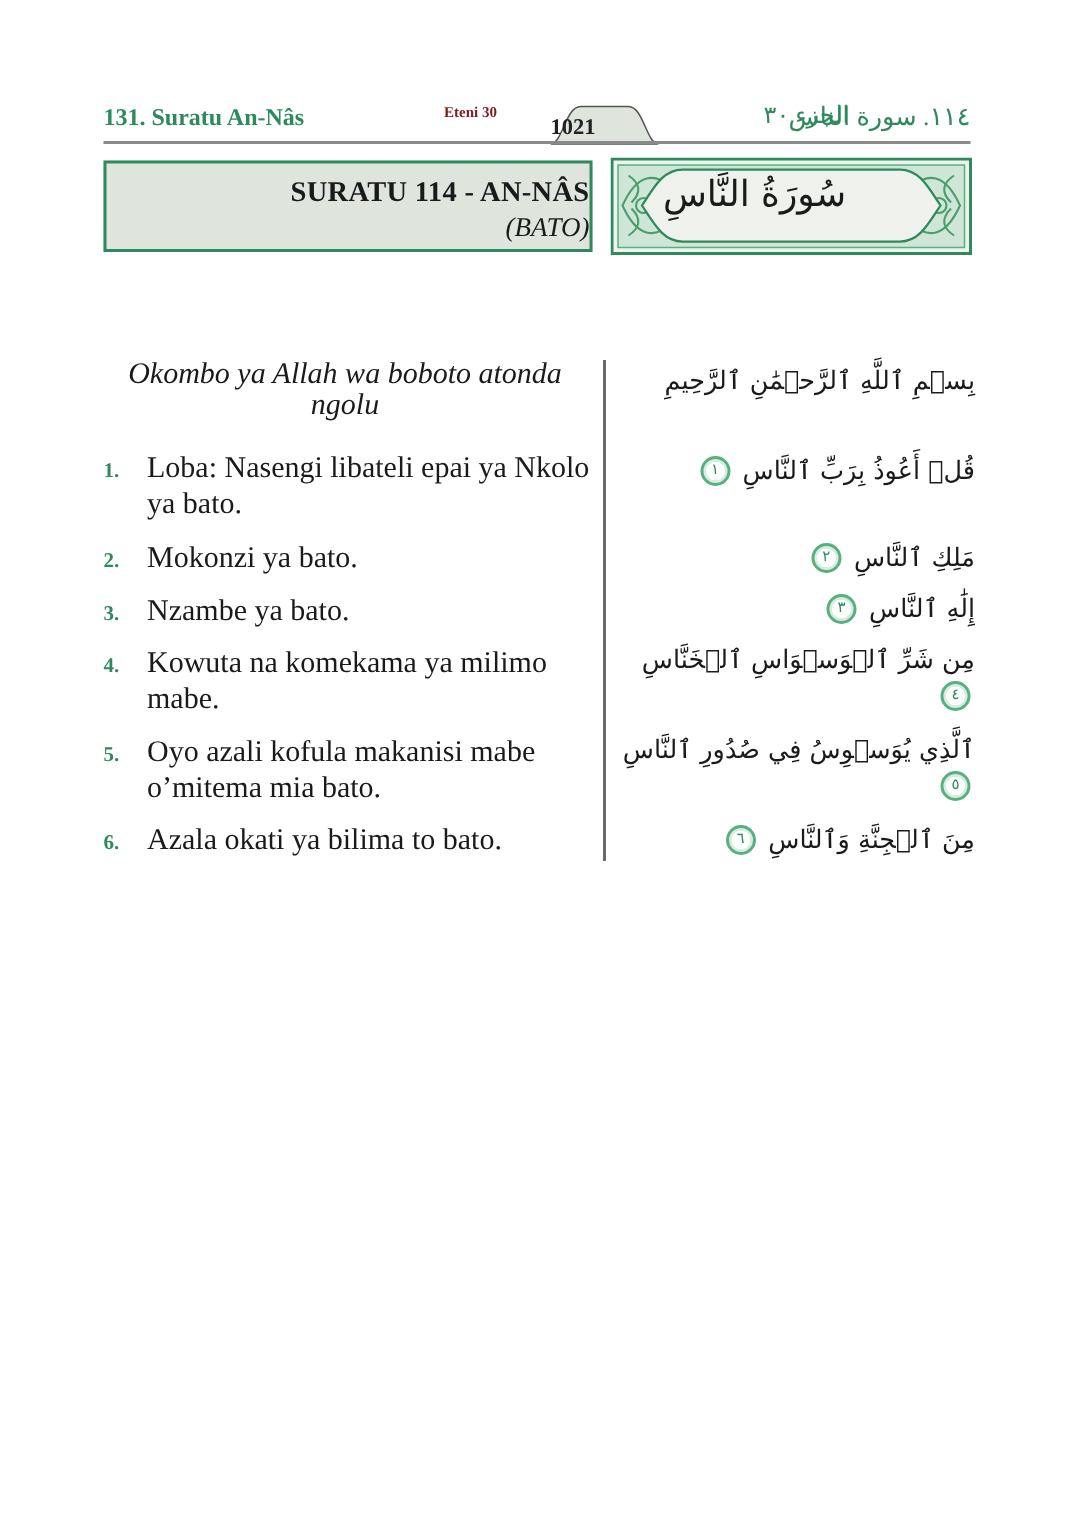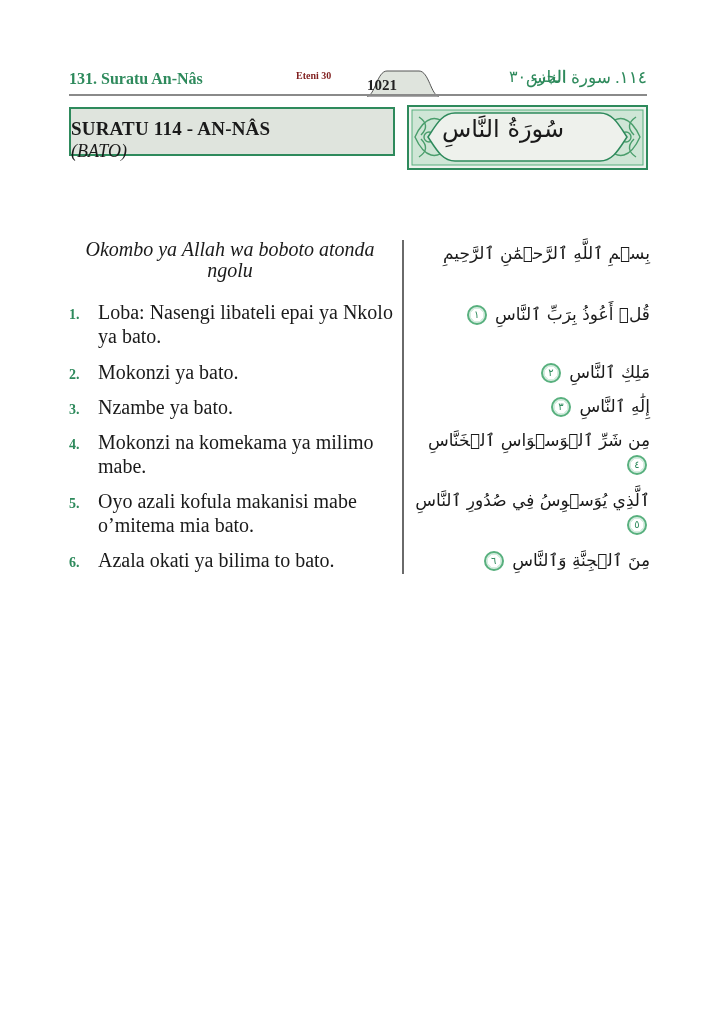--- a/index.html
+++ b/index.html
@@ -12,22 +12,22 @@
     .rh-left { position: absolute; left: 0; top: 6px; font-weight: bold; font-size: 16px; color: #2e8a5c; }
     .rh-juz-lat { position: absolute; left: 227px; top: 6px; font-weight: bold; font-size: 10px; color: #7f1d1d; text-align: center; }
     .rh-juz-ar { position: absolute; left: 440px; top: 3px; font-size: 16px; color: #2e8a5c; direction: rtl; }
     .rh-right { position: absolute; right: 0; top: 3px; font-size: 17px; color: #2e8a5c; direction: rtl; }
     .page-tab { position: absolute; left: 298px; top: 5px; width: 72px; height: 28px; }
     .page-tab svg { position: absolute; left: 0; top: 0; }
     .page-num { position: absolute; left: 0; right: 0; top: 8px; text-align: left;
                 font-weight: bold; font-size: 15px; color: #222; }
 
     
-    .title-box { position: absolute; left: 69px; top: 107px; width: 326px; height: 49px;
-                 background: #dfe4dd; border: 2px solid #2e8a5c; box-sizing: border-box; text-align: left; }
+    .title-box { position: absolute; left: 69px; top: 107px; width: 326px; height: 61px;
+                 background: #dfe4dd; border: 2px solid #2e8a5c; box-sizing: border-box; text-align: right; }
     .title-main { margin-top: 9px; font-weight: bold; font-size: 19px; letter-spacing: 0.2px; }
     .title-sub { font-style: italic; font-size: 18px; margin-top: 1px; }
     .ornament { position: absolute; left: 407px; top: 105px; width: 192px; height: 65px; }
     .orn-text { position: absolute; left: 0; right: 0; top: 10px; text-align: center; direction: rtl;
                 font-family: "DejaVu Sans", sans-serif; font-size: 24px; color: #1a1a1a; }
 
     
     .meta { position: absolute; left: 250px; top: 184px; width: 250px; text-align: center; font-size: 16px; line-height: 20px; }
 
     
@@ -105,21 +105,21 @@
   <div class="verse" style="top:360px">
     <span class="num">2.</span>
     <span class="txt">Mokonzi ya bato.</span>
   </div>
   <div class="verse" style="top:395px">
     <span class="num">3.</span>
     <span class="txt">Nzambe ya bato.</span>
   </div>
   <div class="verse" style="top:430px">
     <span class="num">4.</span>
-    <span class="txt">Mokonzi na komekama ya milimo mabe.</span>
+    <span class="txt">Kowuta na komekama ya milimo mabe.</span>
   </div>
   <div class="verse" style="top:489px">
     <span class="num">5.</span>
     <span class="txt">Oyo azali kofula makanisi mabe o’mitema mia bato.</span>
   </div>
   <div class="verse" style="top:548px">
     <span class="num">6.</span>
     <span class="txt">Azala okati ya bilima to bato.</span>
   </div>
 </div>

